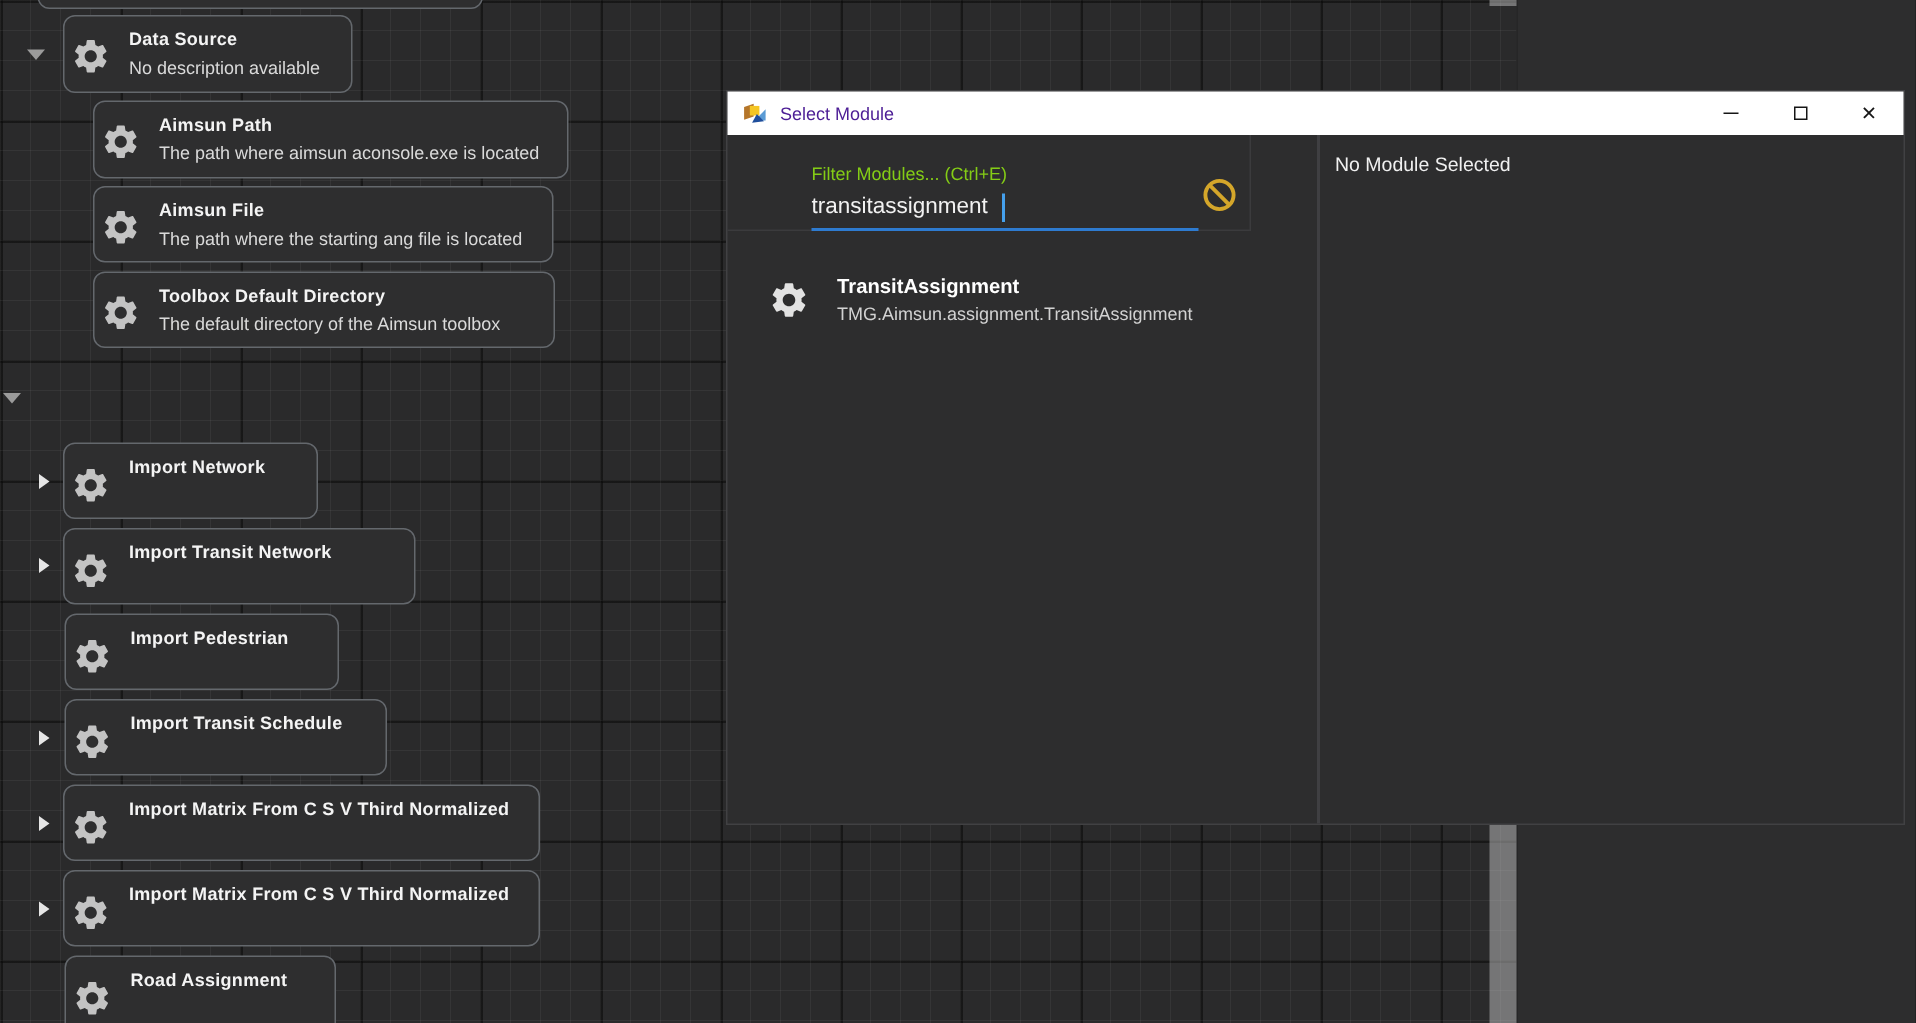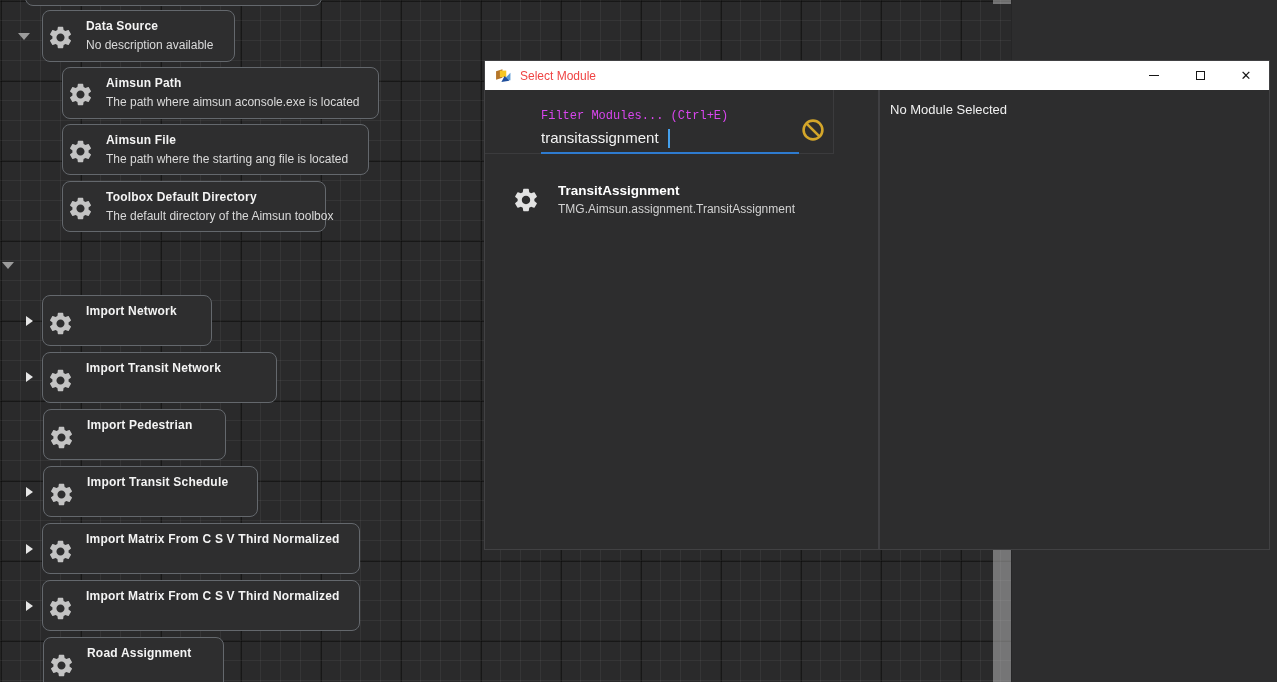--- a/index.html
+++ b/index.html
@@ -32,31 +32,31 @@
 
   
   .exp{position:absolute;width:0;height:0;cursor:pointer;}
   .exp.down{border-left:6px solid transparent;border-right:6px solid transparent;border-top:7px solid #9b9b9b;}
   .exp.right{border-top:5px solid transparent;border-bottom:5px solid transparent;border-left:7px solid #e6e6e6;}
 
   
   .dialog{position:absolute;left:484px;top:60px;width:786px;height:490px;background:#2d2d2e;border:1px solid #414143;}
   .titlebar{position:absolute;left:0;top:0;width:100%;height:29px;background:#ffffff;display:flex;align-items:center;}
   .titlebar .app-icon{width:17px;height:17px;margin-left:10px;}
-  .titlebar .tb-title{margin-left:8px;font-size:12px;color:#ef4444;}
+  .titlebar .tb-title{margin-left:8px;font-size:12px;color:#4c1d95;}
   .winbtns{position:absolute;right:0;top:0;height:29px;display:flex;}
   .winbtn{width:46px;height:29px;display:flex;align-items:center;justify-content:center;cursor:pointer;}
   .glyph-min{width:10px;height:1px;background:#161616;}
   .glyph-max{width:9px;height:9px;border:1px solid #161616;}
   .glyph-close{font-size:13px;color:#161616;line-height:1;}
 
   .dlg-body{position:absolute;left:0;top:29px;width:784px;height:459px;}
   .pane-divider{position:absolute;left:393px;top:0;width:2px;height:100%;background:#3f3f42;}
   .filter-strip{position:absolute;left:0;top:0;width:349px;height:64px;border-right:1px solid #3b3b3d;border-bottom:1px solid #3b3b3d;}
-  .filter-label{position:absolute;left:56px;top:19px;font-size:12px;color:#d946ef;white-space:nowrap;font-family:Liberation Mono, monospace;}
+  .filter-label{position:absolute;left:56px;top:19px;font-size:12px;color:#84cc16;white-space:nowrap;}
   .filter-input{position:absolute;left:56px;top:37px;width:258px;height:21px;background:transparent;border:none;outline:none;
     color:#f2f2f2;font-size:15px;padding:0;}
   .filter-underline{position:absolute;left:56px;top:62px;width:258px;height:2px;background:#2e7bd0;}
   .caret{position:absolute;left:183px;top:39px;width:2px;height:19px;background:#45a0ec;}
   .no-drop{position:absolute;left:316px;top:28px;width:24px;height:24px;}
 
   .result-row{position:absolute;left:0;top:88px;width:392px;height:48px;display:flex;align-items:flex-start;
     padding-left:27px;cursor:pointer;}
   .result-row .ricon{flex:0 0 auto;width:28px;height:28px;margin-top:8px;color:#e2e2e2;}
   .result-row .ricon svg{width:100%;height:100%;display:block;}
@@ -117,21 +117,21 @@
           <svg viewBox="0 0 24 24">
             <use href="#gear-sym"></use>
           </svg>
         </span>
       <div class="ntext">
         <div class="ntitle">Aimsun File</div>
         <div class="nsub">The path where the starting ang file is located</div>
       </div>
     </div>
 
-    <div class="node" style="left:62px;top:181px;width:264px;height:51px">
+    <div class="node" style="left:62px;top:181px;width:308px;height:51px">
       <span class="nicon">
           <svg viewBox="0 0 24 24">
             <use href="#gear-sym"></use>
           </svg>
         </span>
       <div class="ntext">
         <div class="ntitle">Toolbox Default Directory</div>
         <div class="nsub">The default directory of the Aimsun toolbox</div>
       </div>
     </div>

